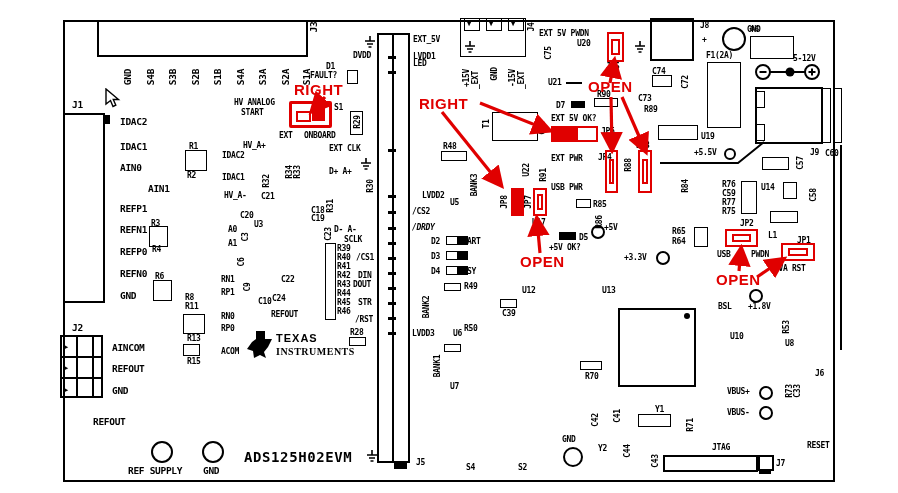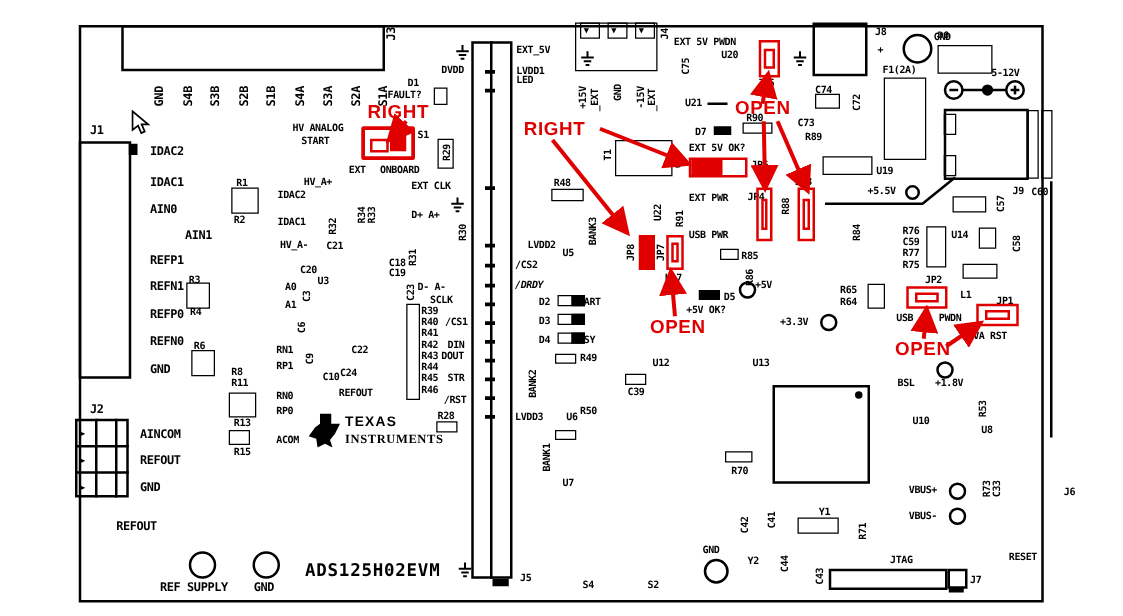--- a/index.html
+++ b/index.html
@@ -365,21 +365,21 @@
     <span class="lbl" style="left: 774px; top: 265px;">HVA RST</span>
     <span class="lbl" style="left: 718px; top: 303px;">BSL</span>
     <span class="lbl" style="left: 748px; top: 303px;">+1.8V</span>
     <span class="lbl" style="left: 730px; top: 333px;">U10</span>
     <span class="lbl v" style="left: 787px; top: 327px;">R53</span>
     <span class="lbl" style="left: 785px; top: 340px;">U8</span>
     <span class="lbl" style="left: 727px; top: 388px;">VBUS+</span>
     <span class="lbl" style="left: 727px; top: 409px;">VBUS-</span>
     <span class="lbl v" style="left: 790px; top: 391px;">R73</span>
     <span class="lbl v" style="left: 798px; top: 391px;">C33</span>
-    <span class="lbl" style="left: 815px; top: 390px; margin-left: 36px;">J6</span>
+    <span class="lbl" style="left: 815px; top: 370px;">J6</span>
     <span class="lbl" style="left: 655px; top: 406px;">Y1</span>
     <span class="lbl v" style="left: 691px; top: 425px;">R71</span>
     <span class="lbl v" style="left: 596px; top: 420px;">C42</span>
     <span class="lbl v" style="left: 618px; top: 416px;">C41</span>
     <span class="lbl" style="left: 598px; top: 445px;">Y2</span>
     <span class="lbl" style="left: 562px; top: 436px;">GND</span>
     <span class="lbl v" style="left: 628px; top: 451px;">C44</span>
     <span class="lbl v" style="left: 656px; top: 461px;">C43</span>
     <span class="lbl" style="left: 712px; top: 444px;">JTAG</span>
     <span class="lbl" style="left: 771px; top: 442px; padding-left: 36px;">RESET</span>

